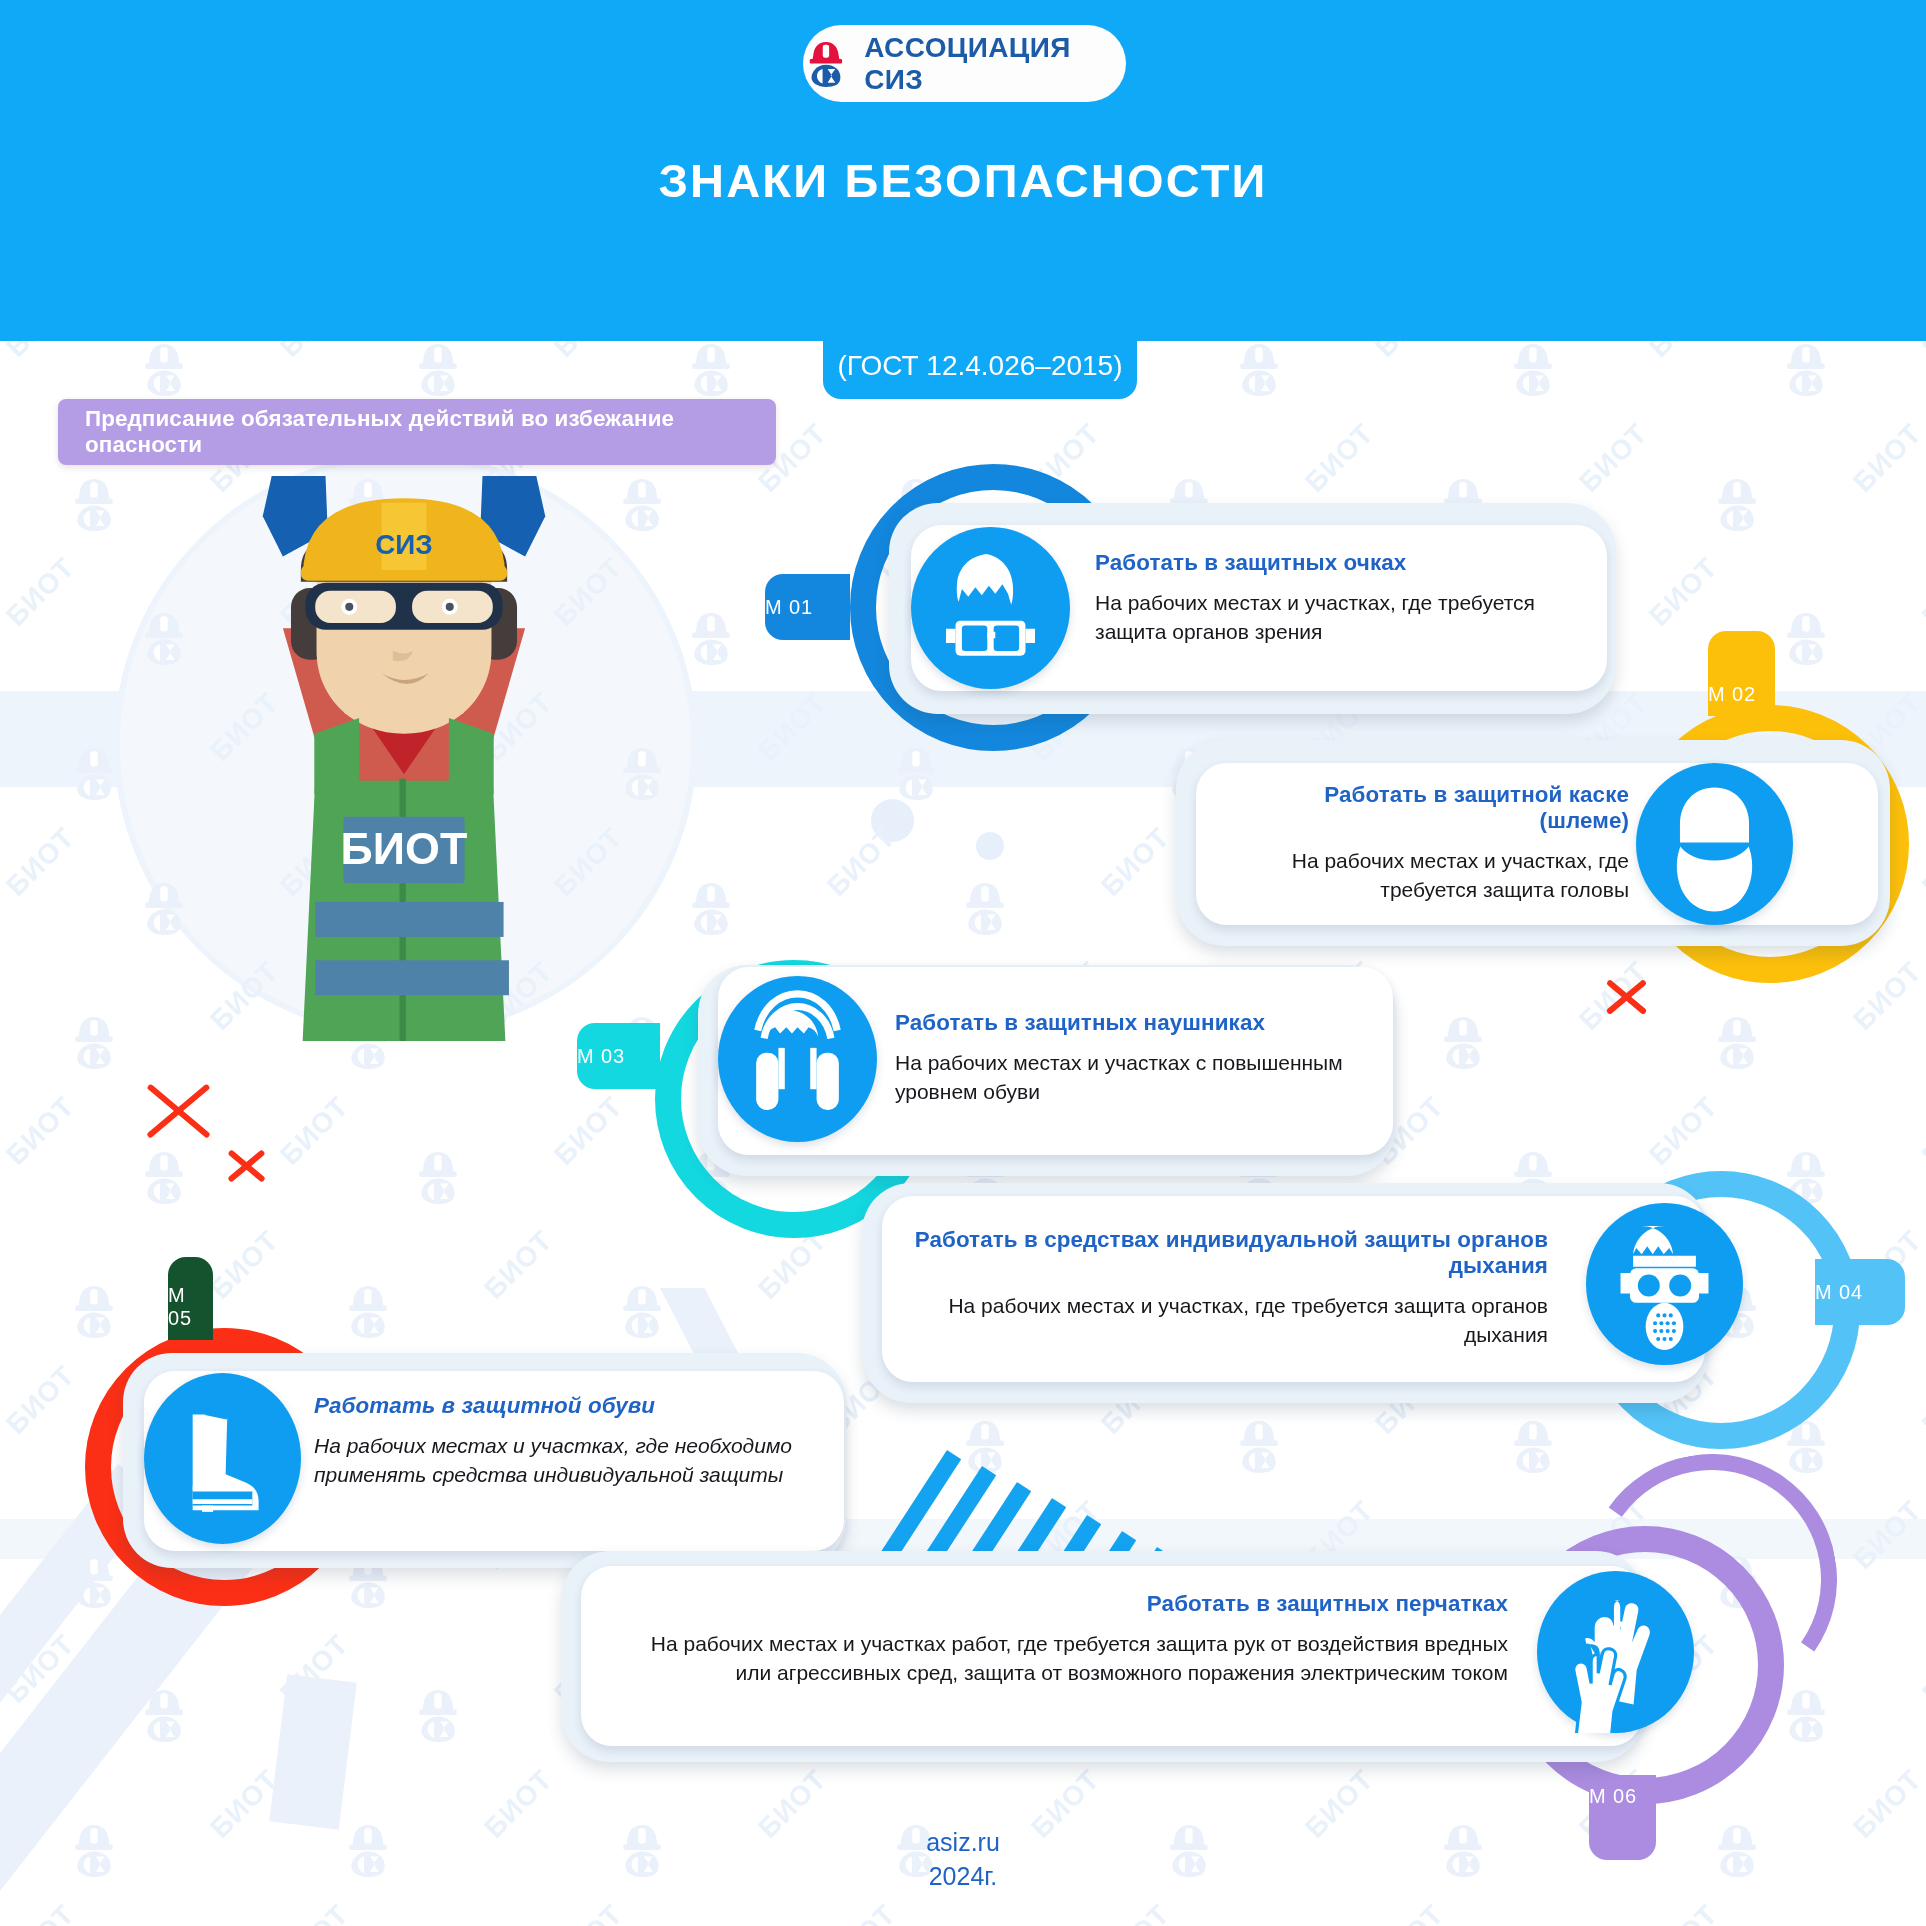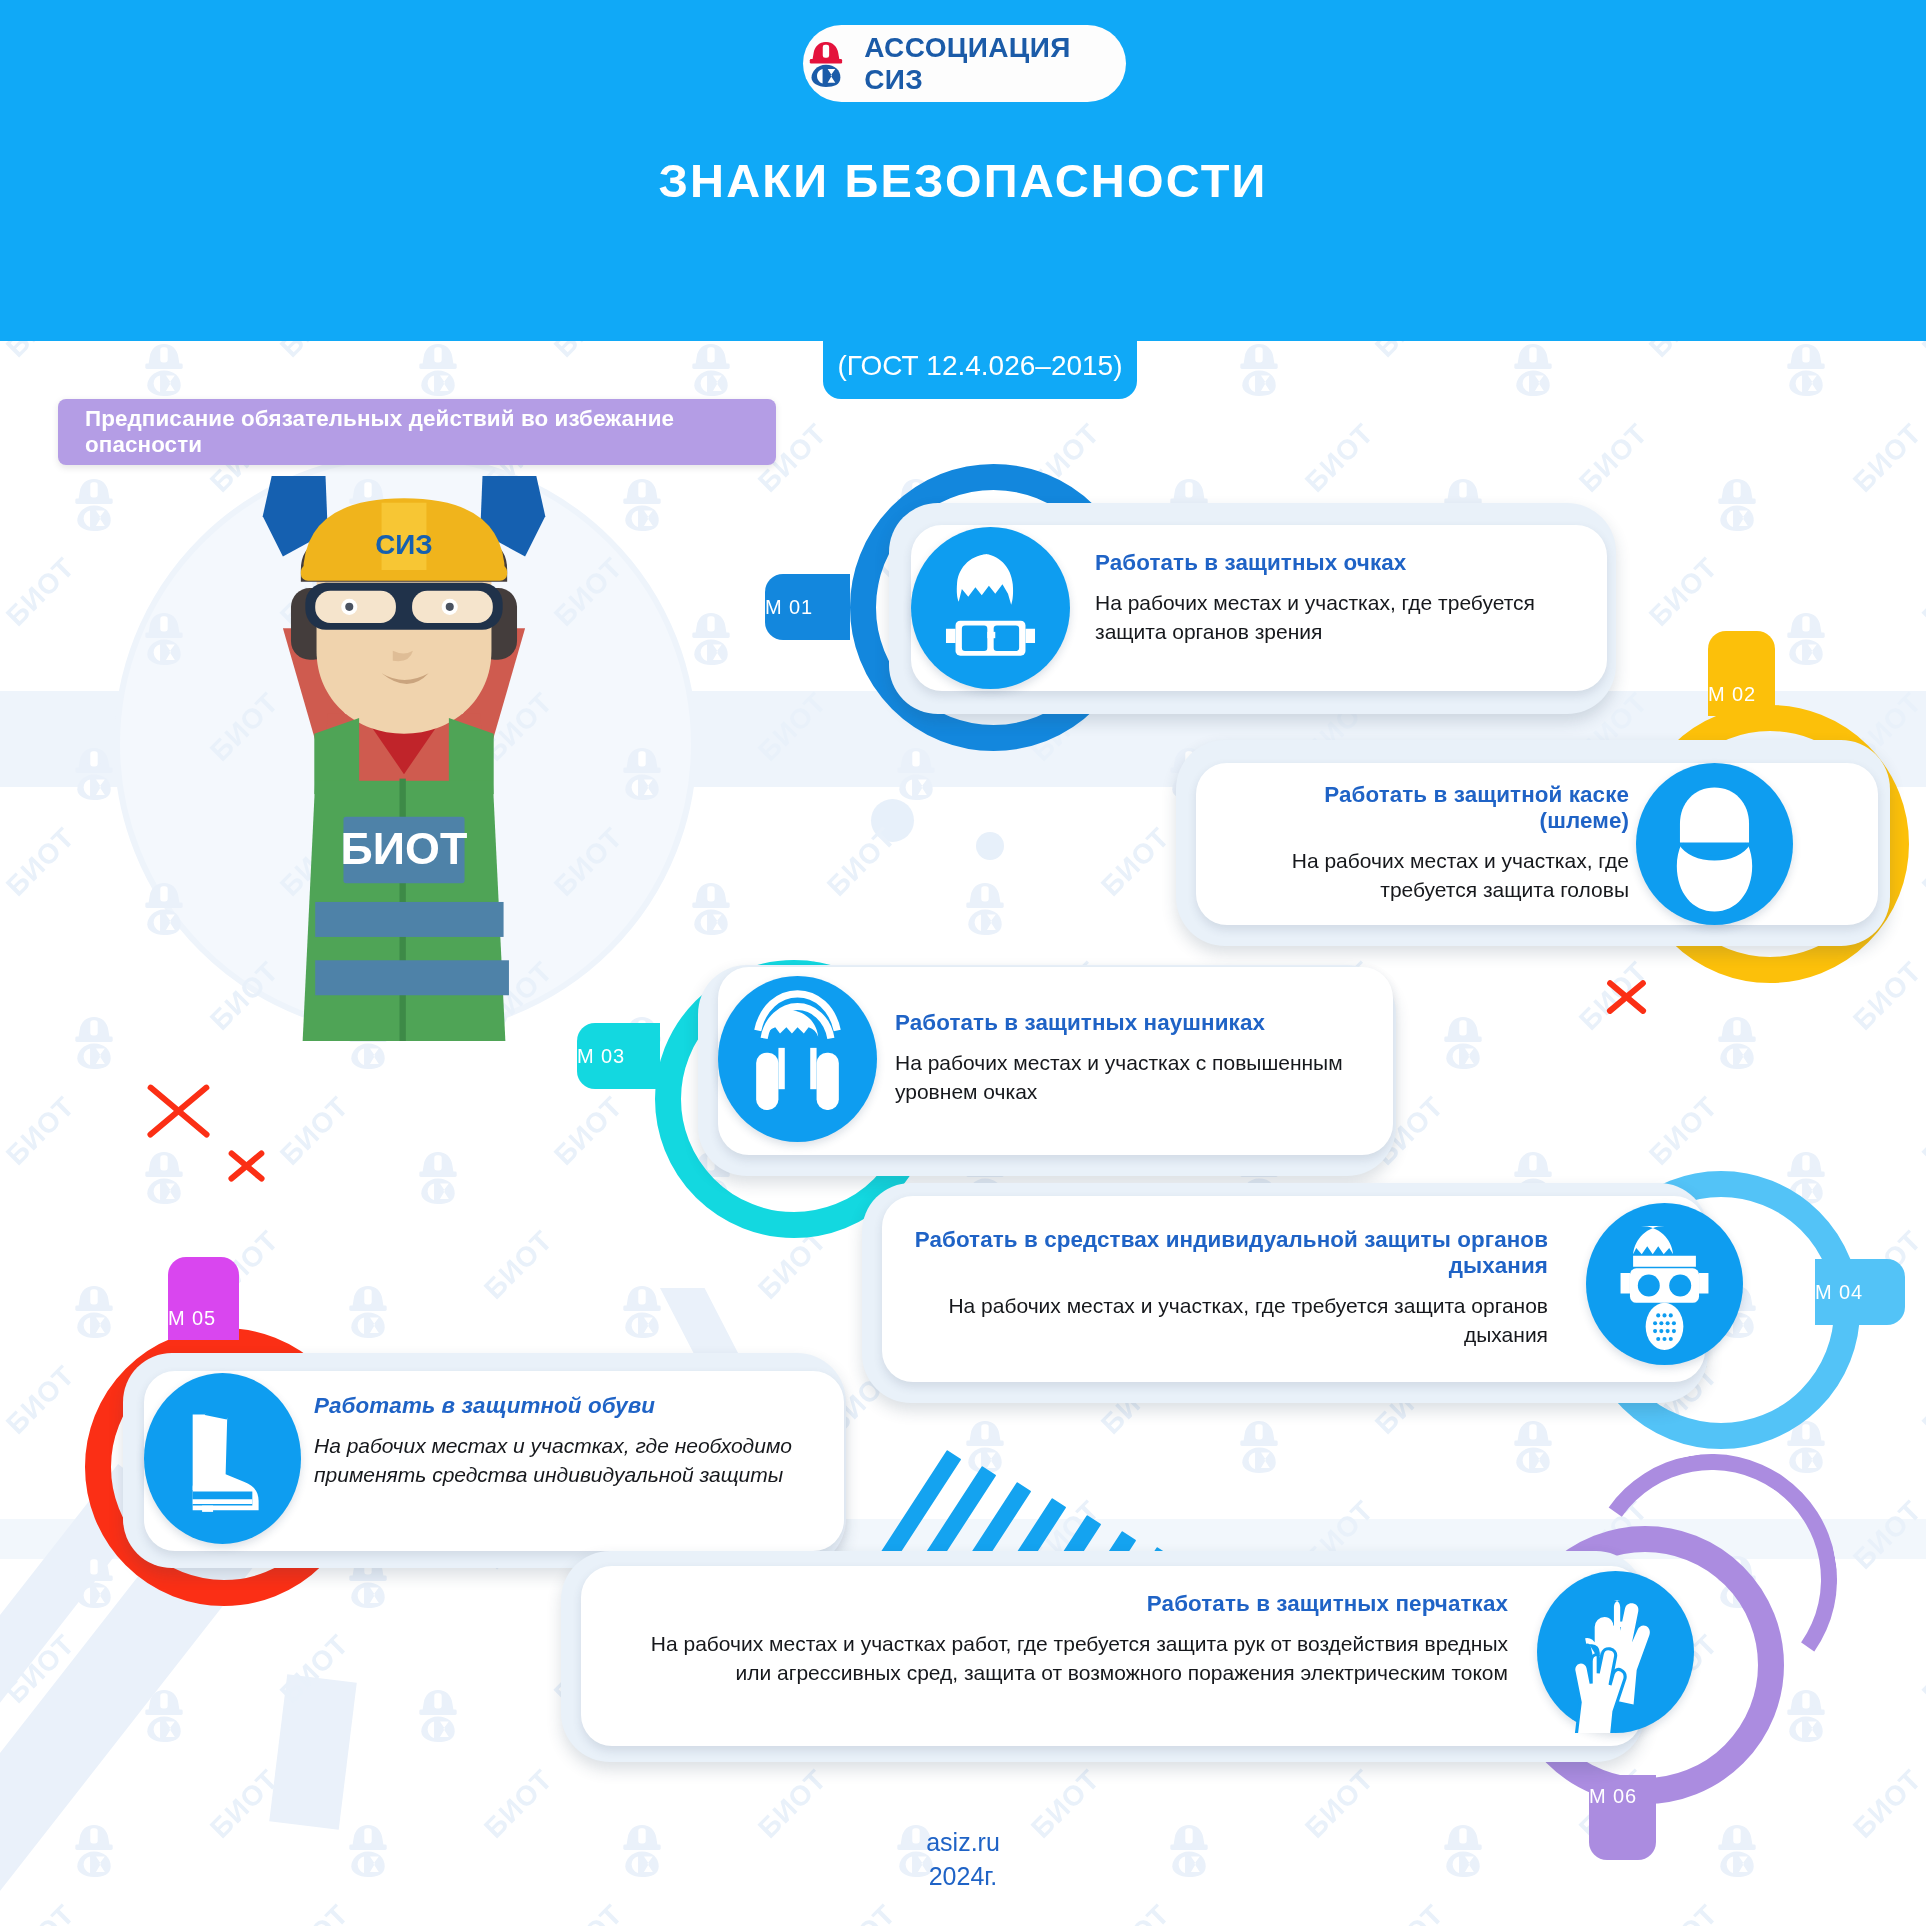--- a/index.html
+++ b/index.html
@@ -1086,21 +1086,21 @@
       <path d="M58 74c4-24 22-40 42-40s38 16 42 40" stroke="#fff" stroke-width="9" fill="none"></path>
       <path d="M50 64c6-28 26-46 50-46s44 18 50 46" stroke="#fff" stroke-width="9" fill="none"></path>
       <rect x="48" y="92" width="28" height="72" rx="13" fill="#fff"></rect>
       <rect x="124" y="92" width="28" height="72" rx="13" fill="#fff"></rect>
       <path d="M76 86v52h8V86z" fill="#fff"></path>
       <path d="M116 86v52h8V86z" fill="#fff"></path>
     </svg>
   </div>
   <div class="txt" style="position:absolute;left:895px;top:1010px;width:476px;">
     <h3>Работать в защитных наушниках</h3>
-    <p>На рабочих местах и участках с повышенным уровнем очках</p>
+    <p>На рабочих местах и участках с повышенным уровнем обуви</p>
   </div>
 </div>
 
 <div class="card">
   <div class="ring" style="left:1582px;top:1171px;width:278px;height:278px;border:26px solid #53c3f7;"></div>
   <div class="nub" style="left:1815px;top:1259px;width:90px;height:66px;border-radius:0 18px 18px 0;background:#53c3f7;">
     <span>M 04</span>
   </div>
   <div class="plate" style="left:862px;top:1183px;width:846px;height:220px;"></div>
   <div class="inner" style="left:882px;top:1196px;width:823px;height:186px;"></div>
@@ -1132,21 +1132,21 @@
     </svg>
   </div>
   <div class="txt" style="position:absolute;left:911px;top:1227px;width:637px;text-align:right;">
     <h3>Работать в средствах индивидуальной защиты органов дыхания</h3>
     <p>На рабочих местах и участках, где требуется защита органов дыхания</p>
   </div>
 </div>
 
 <div class="card">
   <div class="ring" style="left:85px;top:1328px;width:278px;height:278px;border:26px solid #fb2f15;"></div>
-  <div class="nub" style="left:168px;top:1257px;width:71px;height:83px;border-radius:18px 18px 0 0;background:#d946ef;align-items:flex-end;padding-bottom:10px;">
+  <div class="nub" style="left:168px;top:1257px;width:45px;height:83px;border-radius:18px 18px 0 0;background:#14532d;align-items:flex-end;padding-bottom:10px;">
     <span>M 05</span>
   </div>
   <div class="plate" style="left:123px;top:1353px;width:723px;height:215px;"></div>
   <div class="inner" style="left:144px;top:1371px;width:700px;height:180px;"></div>
   <div class="sign" style="left:144px;top:1373px;width:157px;height:171px;">
     <svg viewBox="0 0 200 200" width="157" height="171">
       <path d="M62 44h16v96H62z" fill="#fff"></path>
       <path d="M78 42l28 6-2 72 24 10c12 5 18 12 18 24v12H62v-30z" fill="#fff"></path>
       <path d="M62 142h76v18H62z" fill="#0e9df0"></path>
       <path d="M62 152h76v6H62z" fill="#fff"></path>

